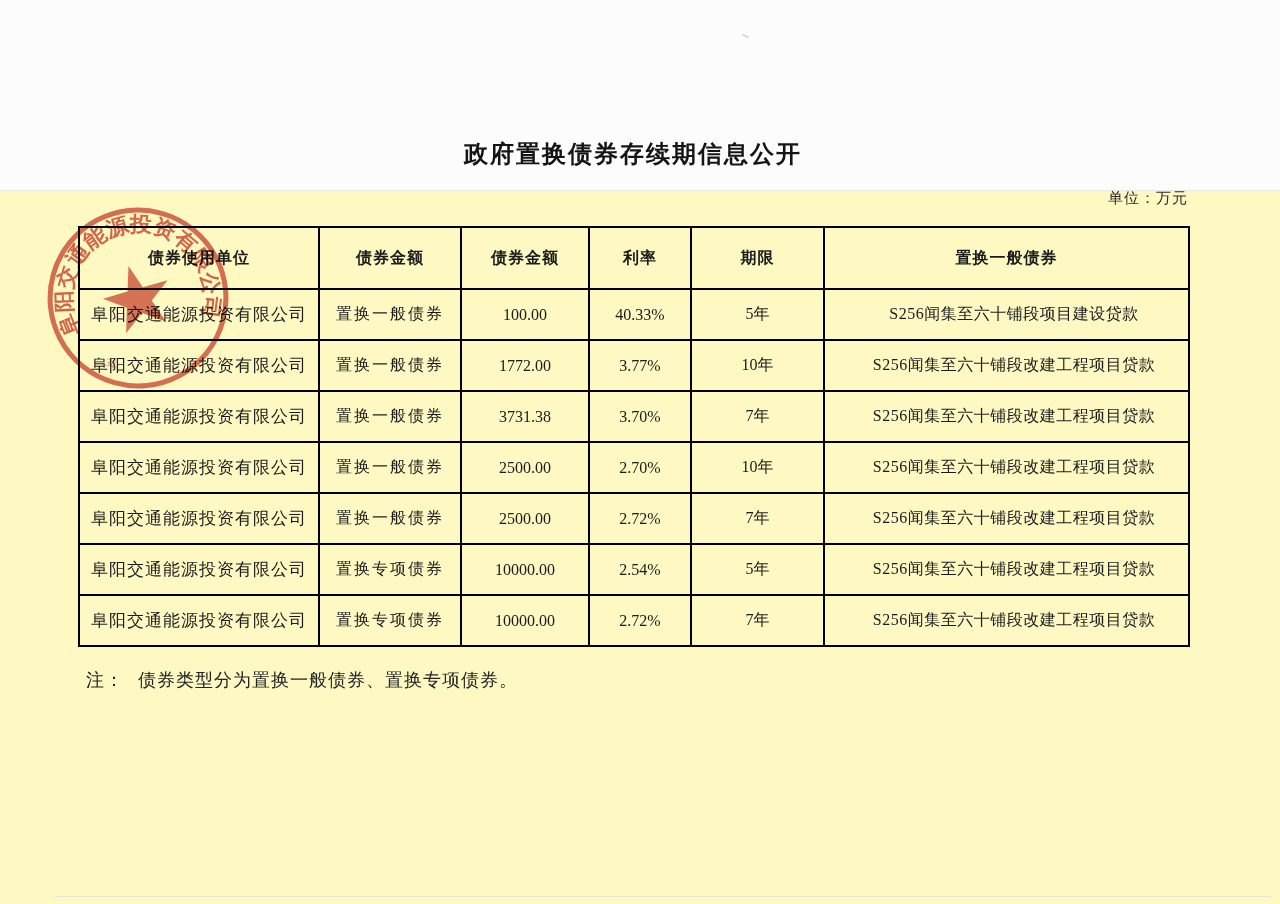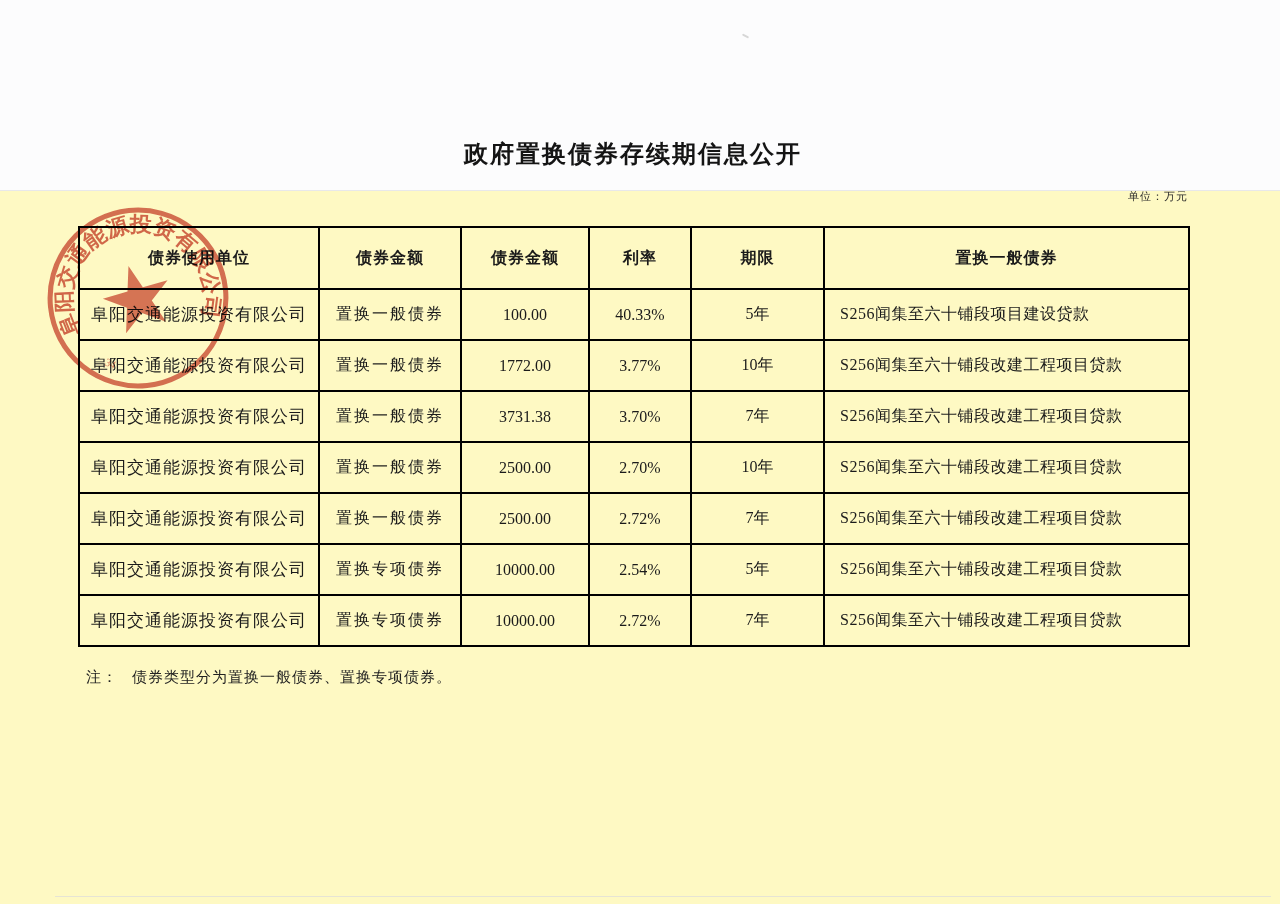--- a/index.html
+++ b/index.html
@@ -18,37 +18,37 @@
     position:absolute; top:35px; left:742px; width:7px; height:2px;
     background:#d7d7d7; transform:rotate(28deg); border-radius:1px;
   }
   .doc-title {
     position:absolute; top:138px; left:78px; width:1110px;
     text-align:center; font-size:24px; font-weight:bold;
     letter-spacing:2px; color:#141414;
   }
   .unit-label {
     position:absolute; top:189px; left:78px; width:1110px;
-    text-align:right; font-size:11px; color:#2a2a2a; letter-spacing:1px;
+    text-align:right; font-size:15px; color:#2a2a2a; letter-spacing:1px;
   }
   table.bond-table {
     position:absolute; left:78px; top:226px; width:1110px;
     border-collapse:collapse; table-layout:fixed;
   }
   .bond-table th, .bond-table td {
     border:2px solid #000000; padding:0; text-align:center;
     font-size:16px; color:#1b1b1b; white-space:nowrap; overflow:hidden;
   }
   .bond-table th { height:60px; font-weight:bold; letter-spacing:1px; font-size:16px; }
   .bond-table td { height:49px; }
   .bond-table td.cell-company { font-size:17px; letter-spacing:1px; }
   .bond-table td.cell-type { letter-spacing:2px; }
-  .bond-table td.cell-debt { text-align:left; padding-left:15px; letter-spacing:0.5px; }
+  .bond-table td.cell-debt { text-align:center; padding-left:15px; letter-spacing:0.5px; }
   .doc-note {
-    position:absolute; top:668px; left:86px; font-size:15px; color:#222;
+    position:absolute; top:668px; left:86px; font-size:18px; color:#222;
     letter-spacing:1px;
   }
   .doc-note .note-text { margin-left:14px; }
   .stamp {
     position:absolute; left:42px; top:202px; width:192px; height:192px;
     transform:rotate(-6deg); mix-blend-mode:multiply; opacity:0.92;
   }
   .scan-bottom {
     position:absolute; top:896px; left:55px; width:1216px; height:1px;
     background:#dcdcdc; opacity:0.7;

